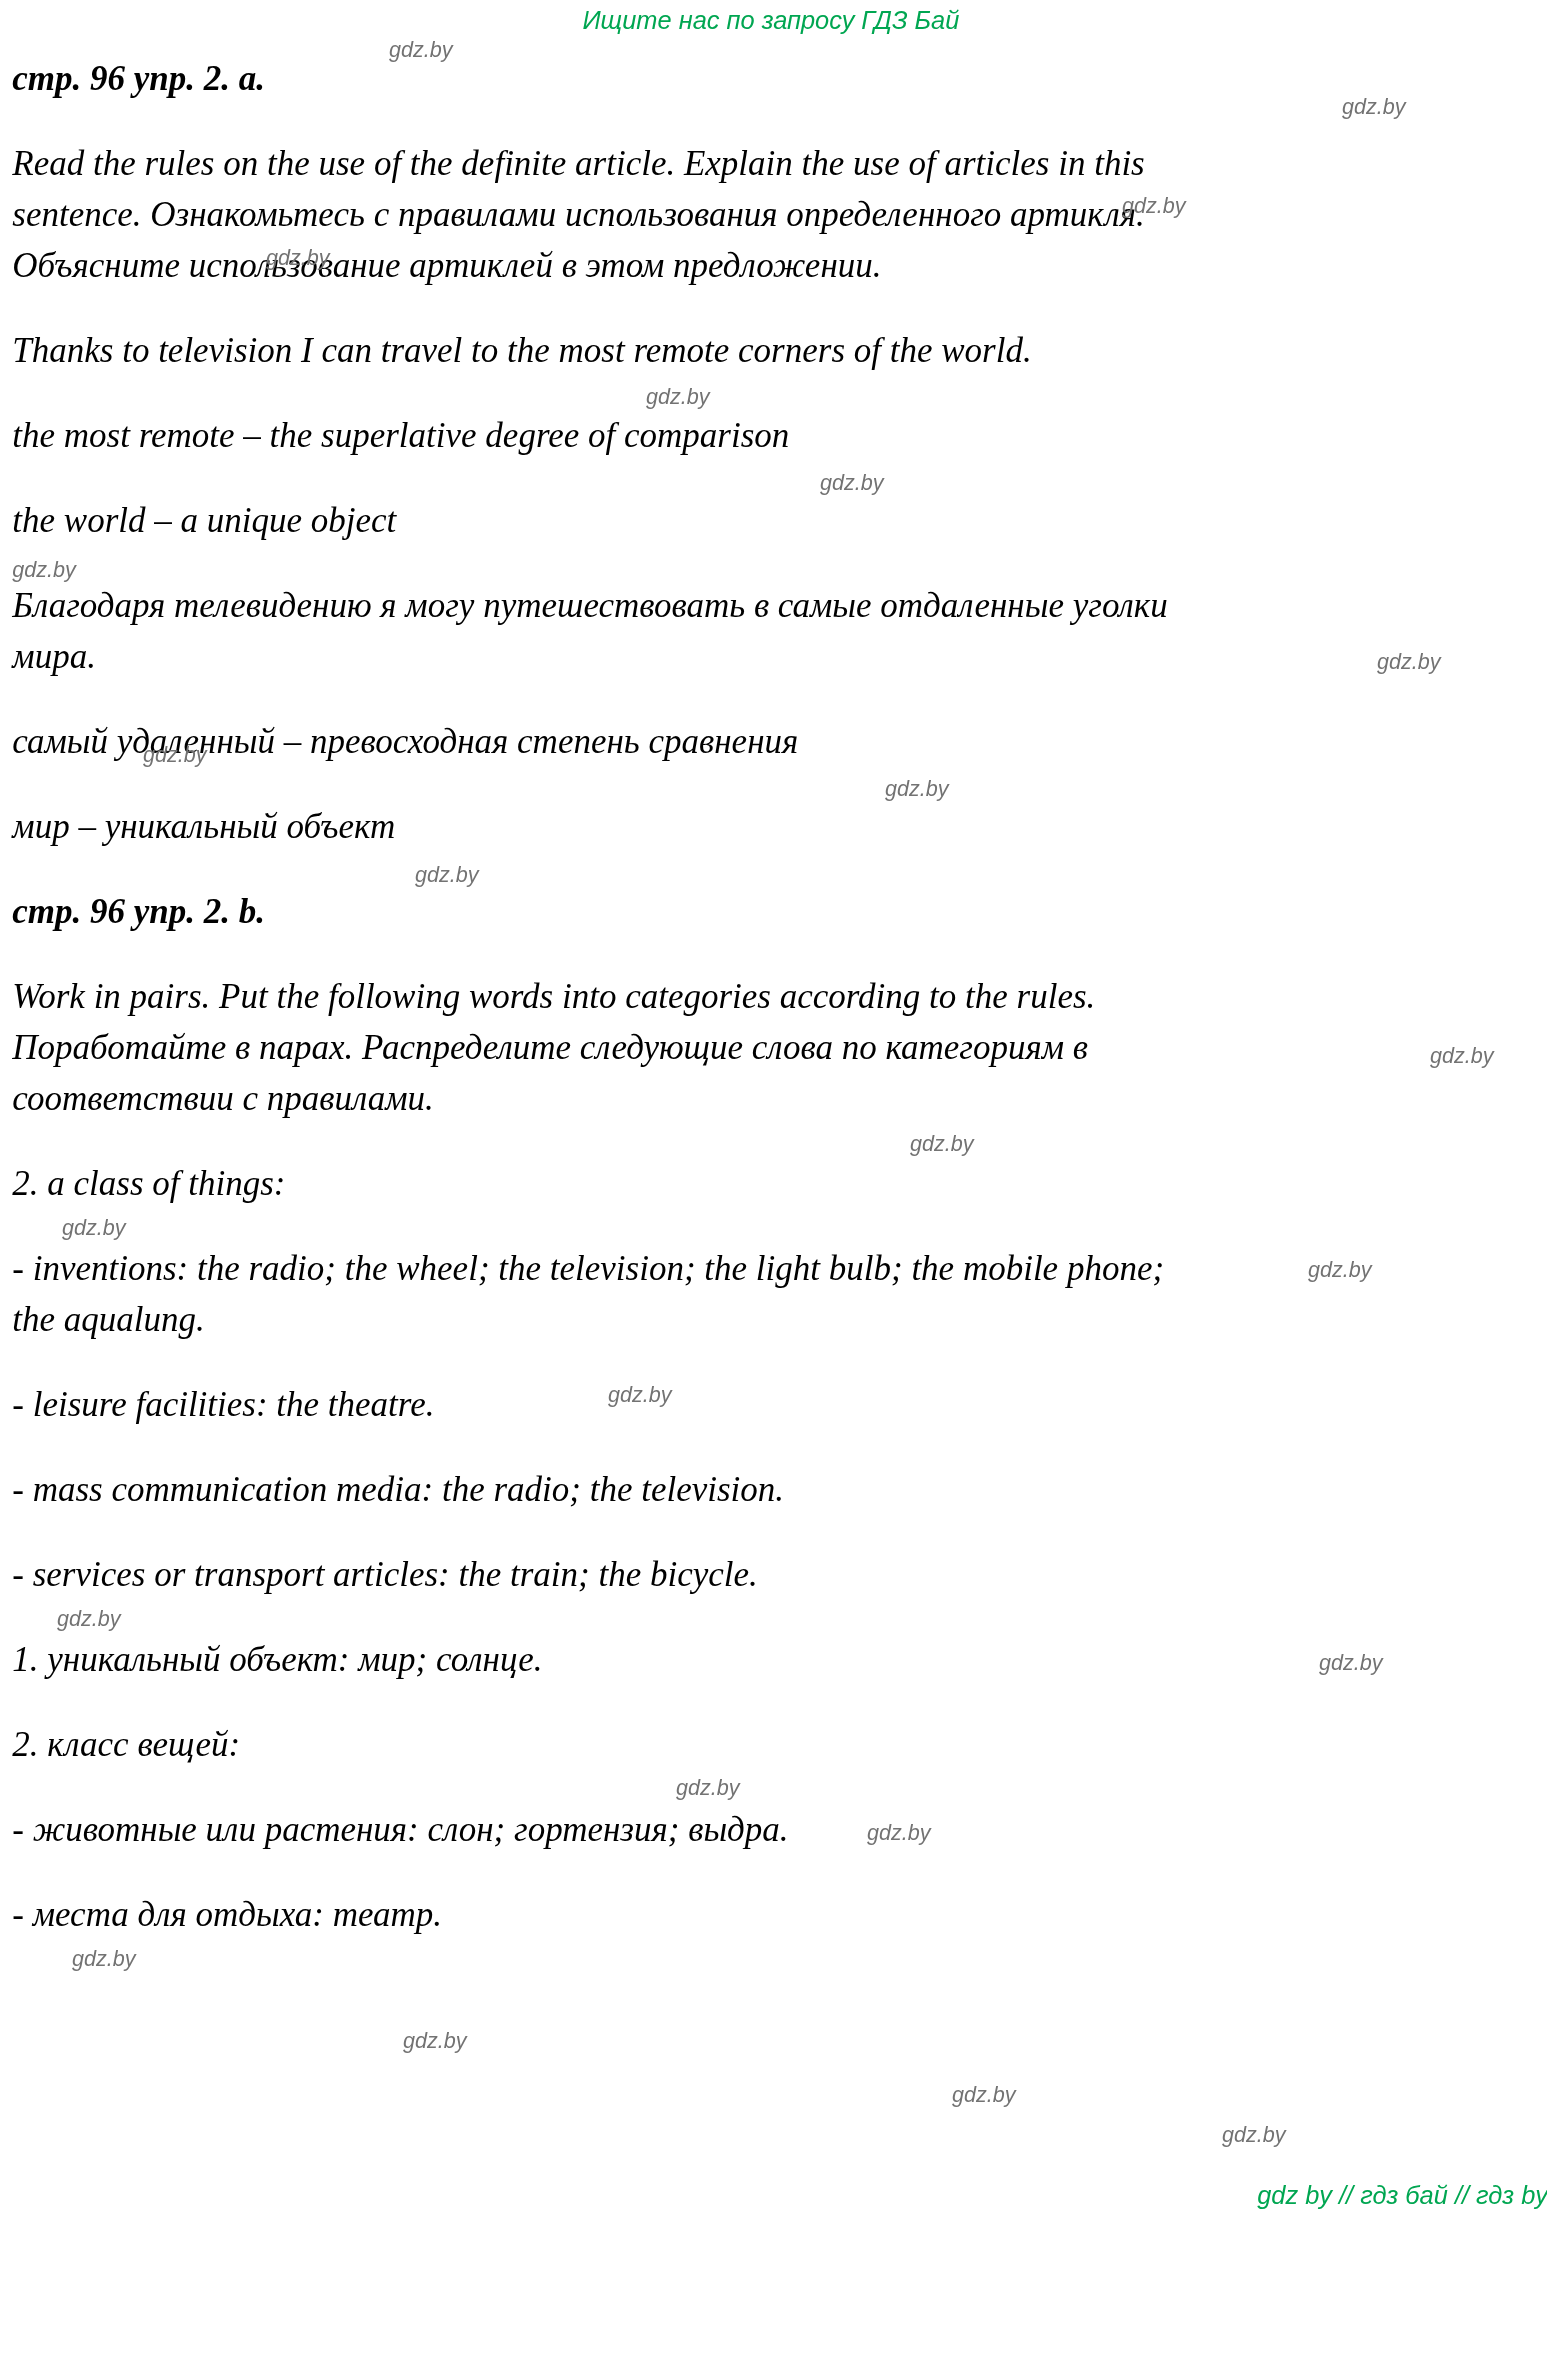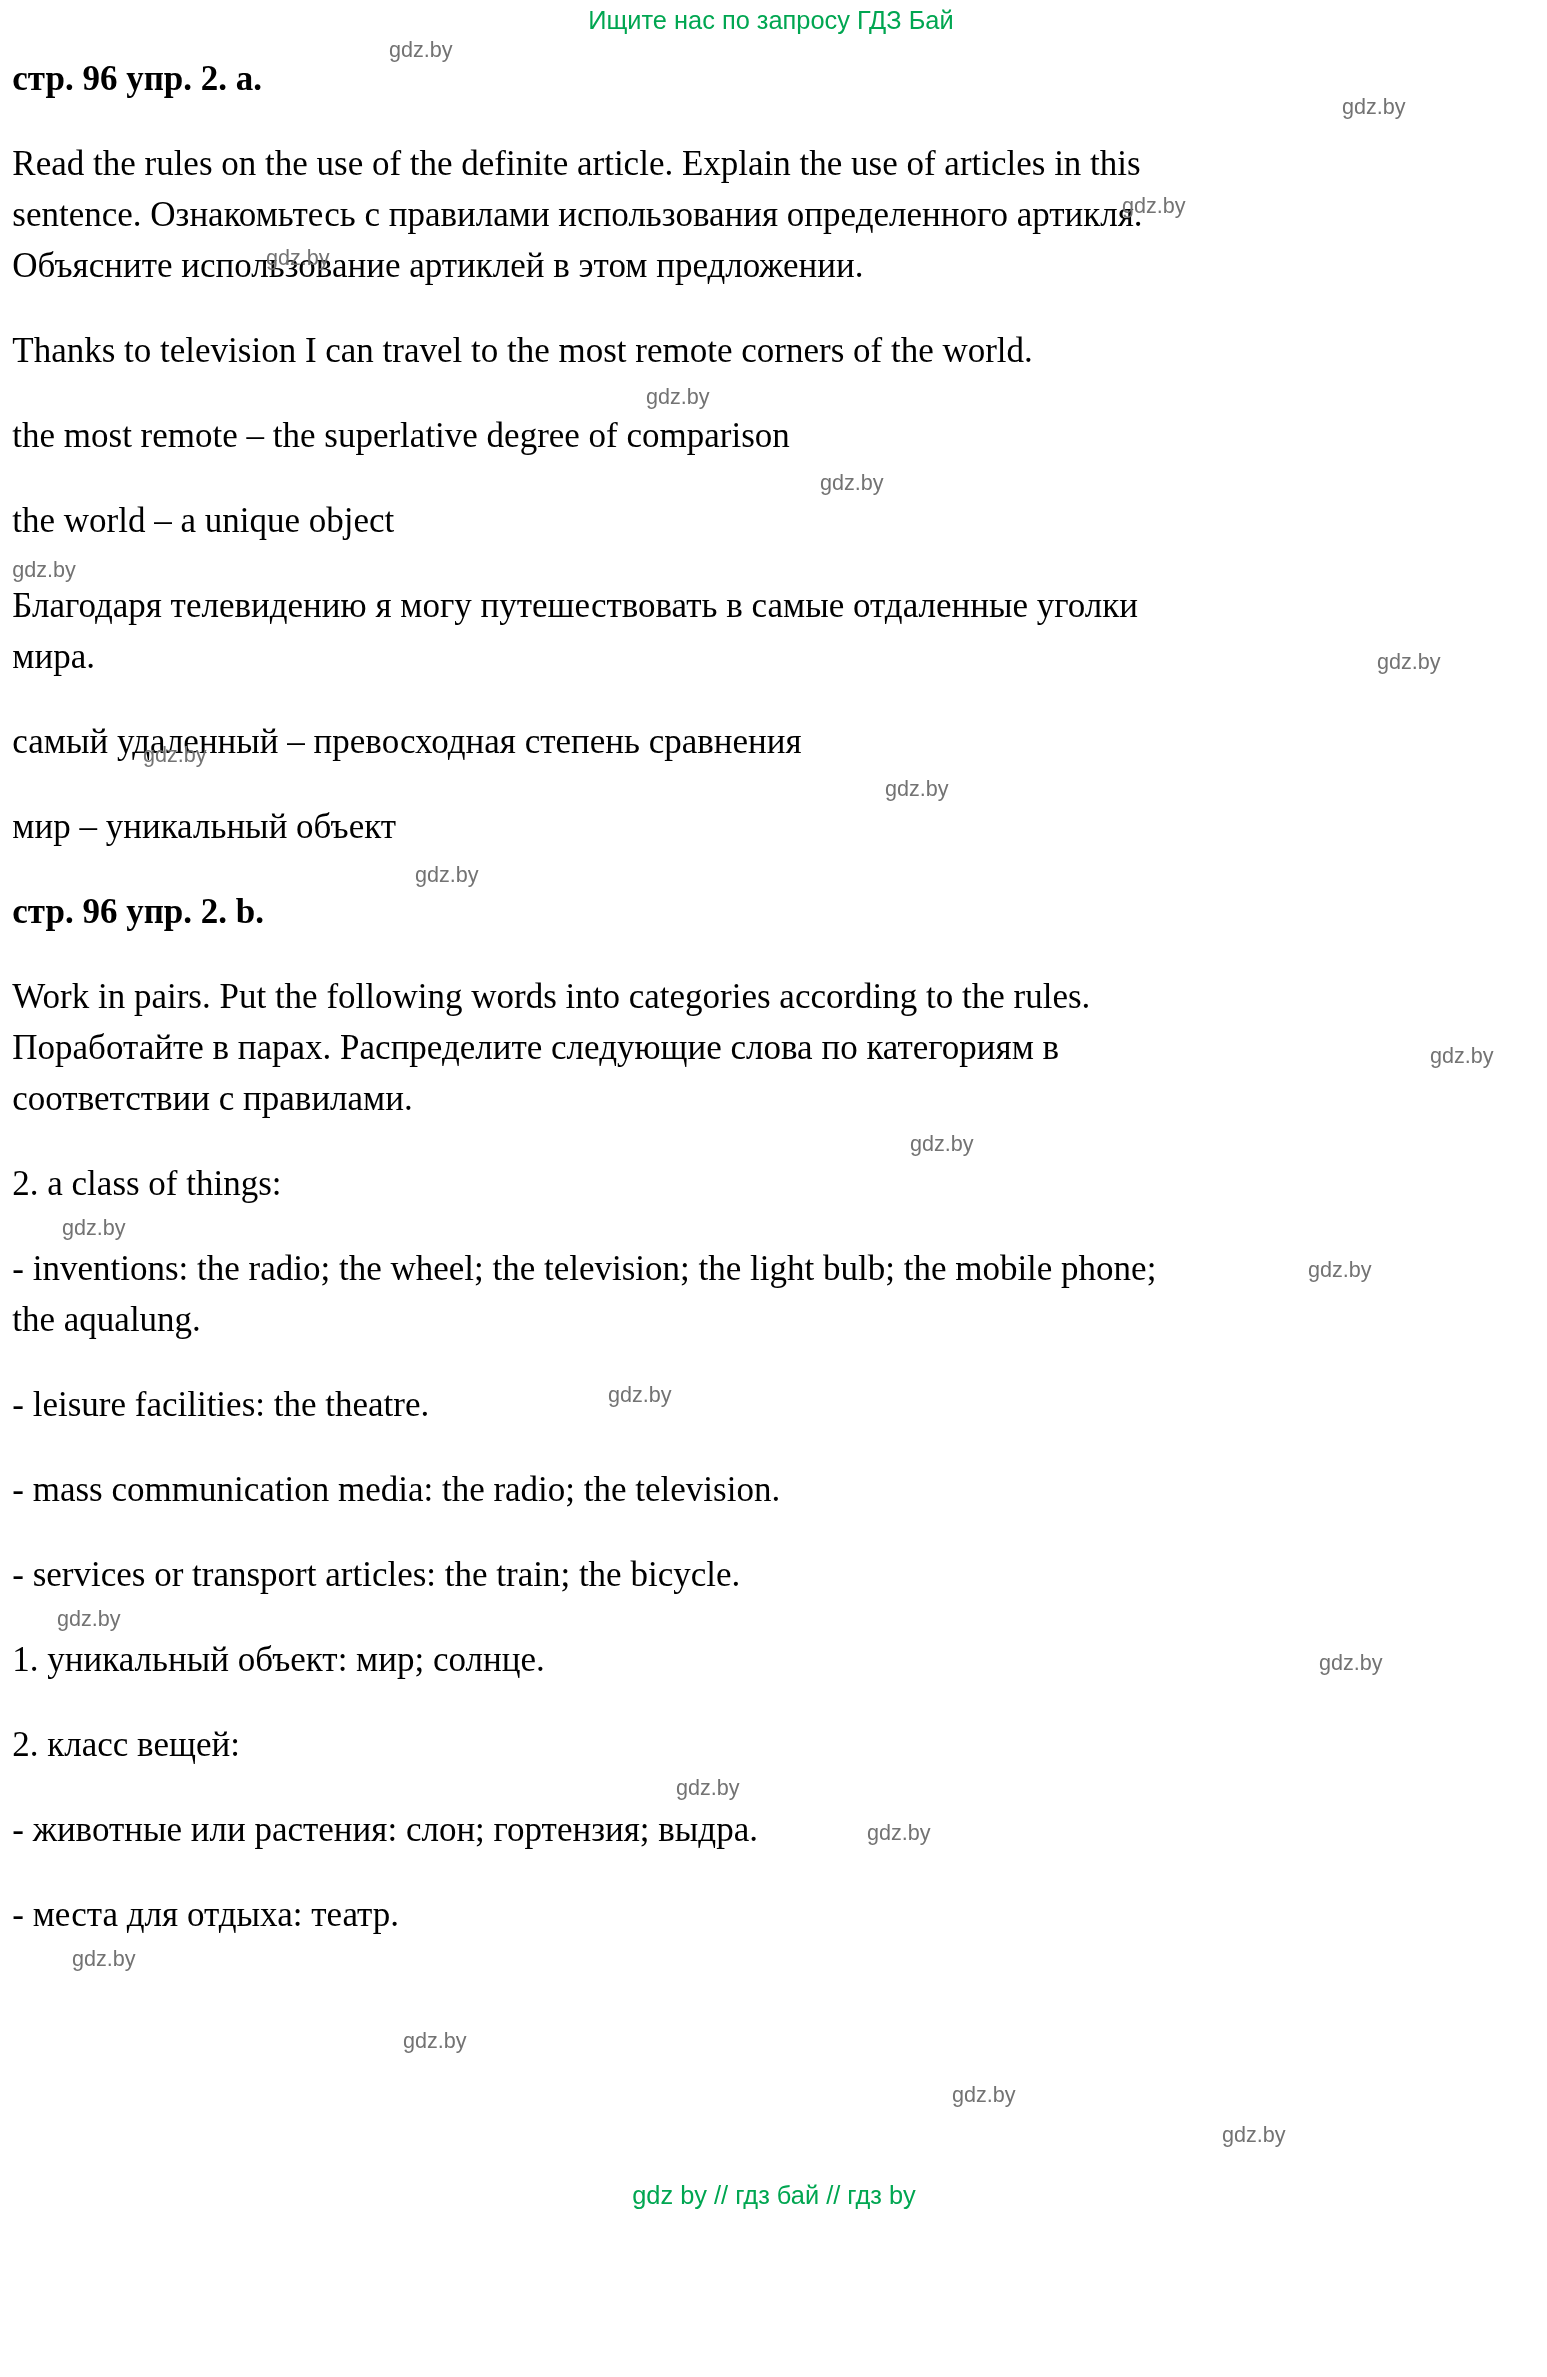--- a/index.html
+++ b/index.html
@@ -7,36 +7,37 @@
     position: relative;
     width: 1548px;
     height: 2230px;
     box-sizing: border-box;
     background: #ffffff;
     color: #000000;
     font-family: "Liberation Serif", serif;
     font-size: 35px;
     padding: 4.6px 18.5px 0 12.3px;
     overflow: hidden;
+    font-style: italic;
   }
   .banner {
     font-family: "Liberation Sans", sans-serif;
     font-size: 25.4px;
     color: #00a651;
     text-align: center;
     margin: 0 0 17px 0;
     line-height: 31px;
   }
   .footer-banner {
     position: absolute;
     left: 0; right: 0; bottom: 20px;
     font-family: "Liberation Sans", sans-serif;
     font-size: 25.4px;
     color: #00a651;
-    text-align: center;
+    text-align: right;
     margin-top: 36px;
   }
   p.line {
     margin: 0 0 34px 0;
     line-height: 51px;
     white-space: pre-line;
   }
   p.title { font-weight: bold; }
   .wm {
     position: absolute;

